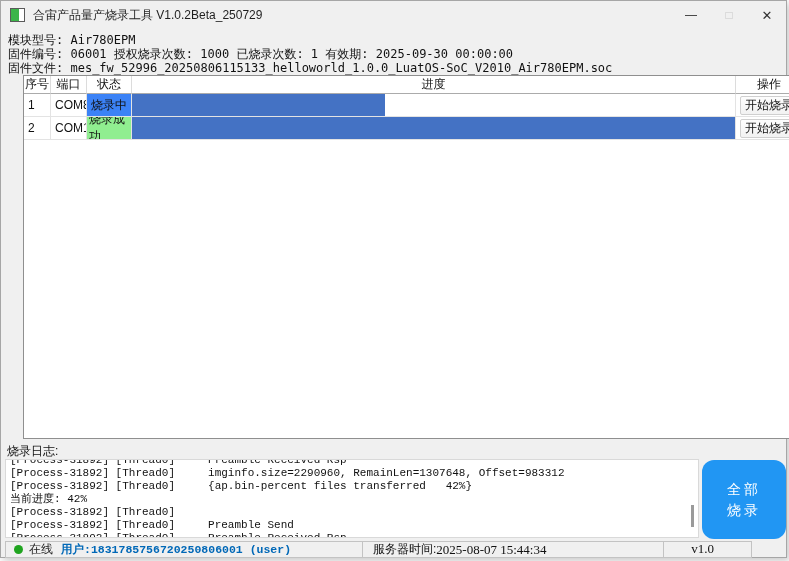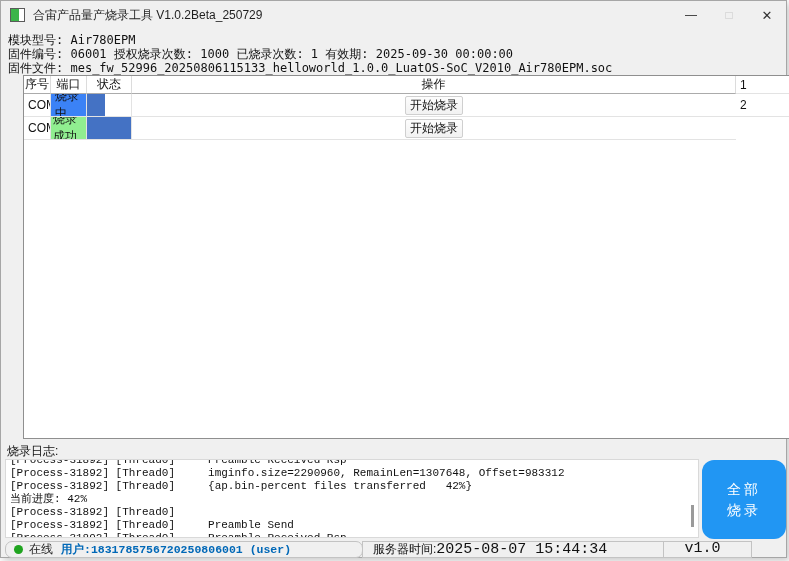--- a/index.html
+++ b/index.html
@@ -65,29 +65,29 @@
   .burn-all { position:absolute; left:701px; top:459px; width:84px; height:79px;
               background:#2196f3; border:none; border-radius:12px; color:#ffffff;
               font-size:14px; line-height:21px; letter-spacing:3px; text-align:center;
               white-space:pre-line; font-family:"Liberation Sans", sans-serif; }
 
   
   .statusbar { position:absolute; left:4px; top:540px; width:781px; height:17px;
                display:flex; font-size:12px; color:#111; }
   .sb-sec { background:#f0f0f0; border:1px solid #c3c3c3; height:17px;
             display:flex; align-items:center; overflow:hidden; }
-  .sb1 { width:358px; padding-left:8px;border-radius:7px; }
+  .sb1 { width:358px; padding-left:8px; }
   .sb2 { width:302px; padding-left:10px; margin-left:-1px; }
   .sb3 { width:89px; justify-content:flex-end; padding-right:10px; margin-left:-1px;flex-direction:column; }
   .dot { width:9px; height:9px; border-radius:50%; background:#1fa41f;
          display:inline-block; margin-right:6px; flex:none; }
   .online-text { color:#222; margin-right:8px; }
   .user-text { color:#0068b7; font-weight:bold;
                font-family:Liberation Mono, monospace; font-size:11.5px; }
-  .mono { font-family:Liberation Mono, monospace; font-size:15px; }
+  .mono { font-family:Liberation Serif, serif; font-size:13px; }
 </style>
 </head>
 <body>
 
 <div class="window">
 
   <div class="titlebar">
     <span class="app-icon"></span>
     <span class="title-text">合宙产品量产烧录工具 V1.0.2Beta_250729</span>
     <div class="win-controls">
@@ -98,20 +98,21 @@
   </div>
 
   <div class="info-line il1"><b>模块型号: </b><b>Air780EPM</b></div>
   <div class="info-line il2"><b>固件编号: </b><b>06001</b><b> 授权烧录次数: </b><b>1000</b><b> 已烧录次数: </b><b>1</b><b> 有效期: </b><b>2025-09-30 00:00:00</b></div>
   <div class="info-line il3"><b>固件文件: </b><b>mes_fw_52996_20250806115133_helloworld_1.0.0_LuatOS-SoC_V2010_Air780EPM.soc</b></div>
 
   <div class="table">
     <div class="th">序号</div>
     <div class="th">端口</div>
     <div class="th">状态</div>
+    <div class="th">进度</div>
     <div class="th">操作</div>
 
     <div class="td">1</div>
     <div class="td">COM8</div>
     <div class="td status-inprogress">烧录中</div>
     <div class="td progress-cell">
       <div class="pbar" style="width: 42%;"></div>
       <span class="plabel">42%</span>
     </div>
     <div class="td last">

